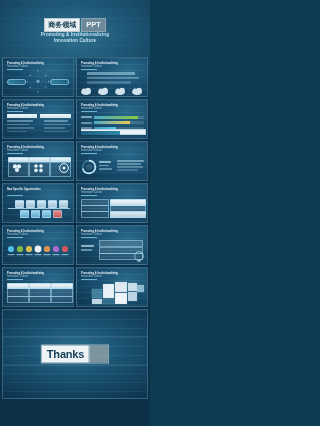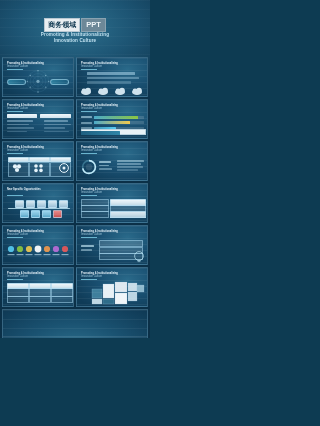--- a/index.html
+++ b/index.html
@@ -2,21 +2,21 @@
 <html><head>
 <meta charset="utf-8">
 <style>
   html,body{margin:0;padding:0;background:#0d3b52;}
   body{
     width:150px;height:426px;overflow:hidden;
     font-family:"Liberation Sans", sans-serif;
     color:#cfe6f2;
   }
   #page{
-    position:relative;width:150px;height:338px;
+    position:relative;width:150px;height:426px;
     background:
       radial-gradient(ellipse 150px 90px at 50% 8%, #2e718f 0%, #1d5574 38%, #123d58 70%, #0b3048 100%),
       linear-gradient(180deg,#16506e 0%,#0e3e59 50%,#0a2e44 100%);
     overflow:hidden;
   }
   
   .hero{position:relative;height:57px;}
   .hero-lines{position:absolute;inset:0;opacity:.25;
     background:repeating-linear-gradient(180deg,rgba(255,255,255,.10) 0 1px,rgba(0,0,0,0) 1px 9px);}
   .logo-wrap{position:absolute;left:0;right:0;top:18px;display:flex;justify-content:center;align-items:center;gap:1px;}

